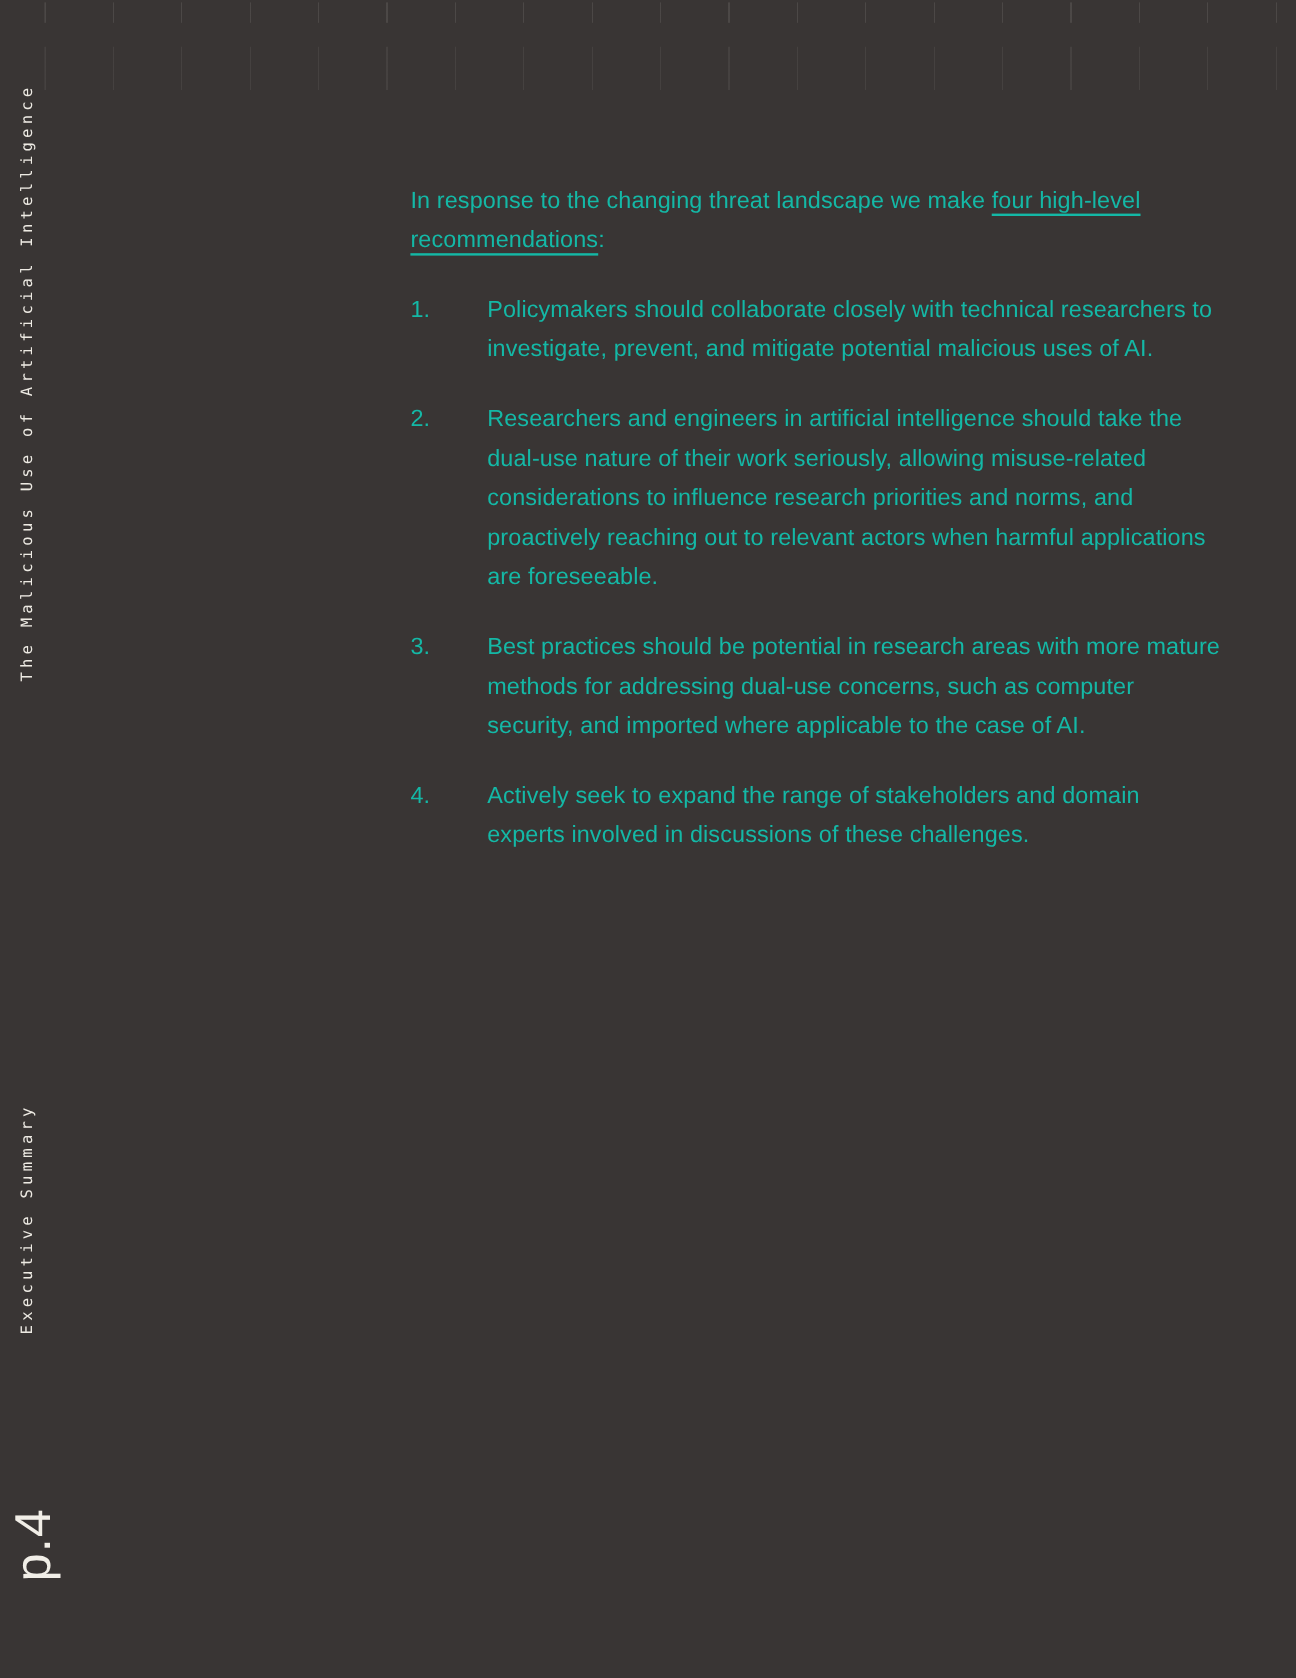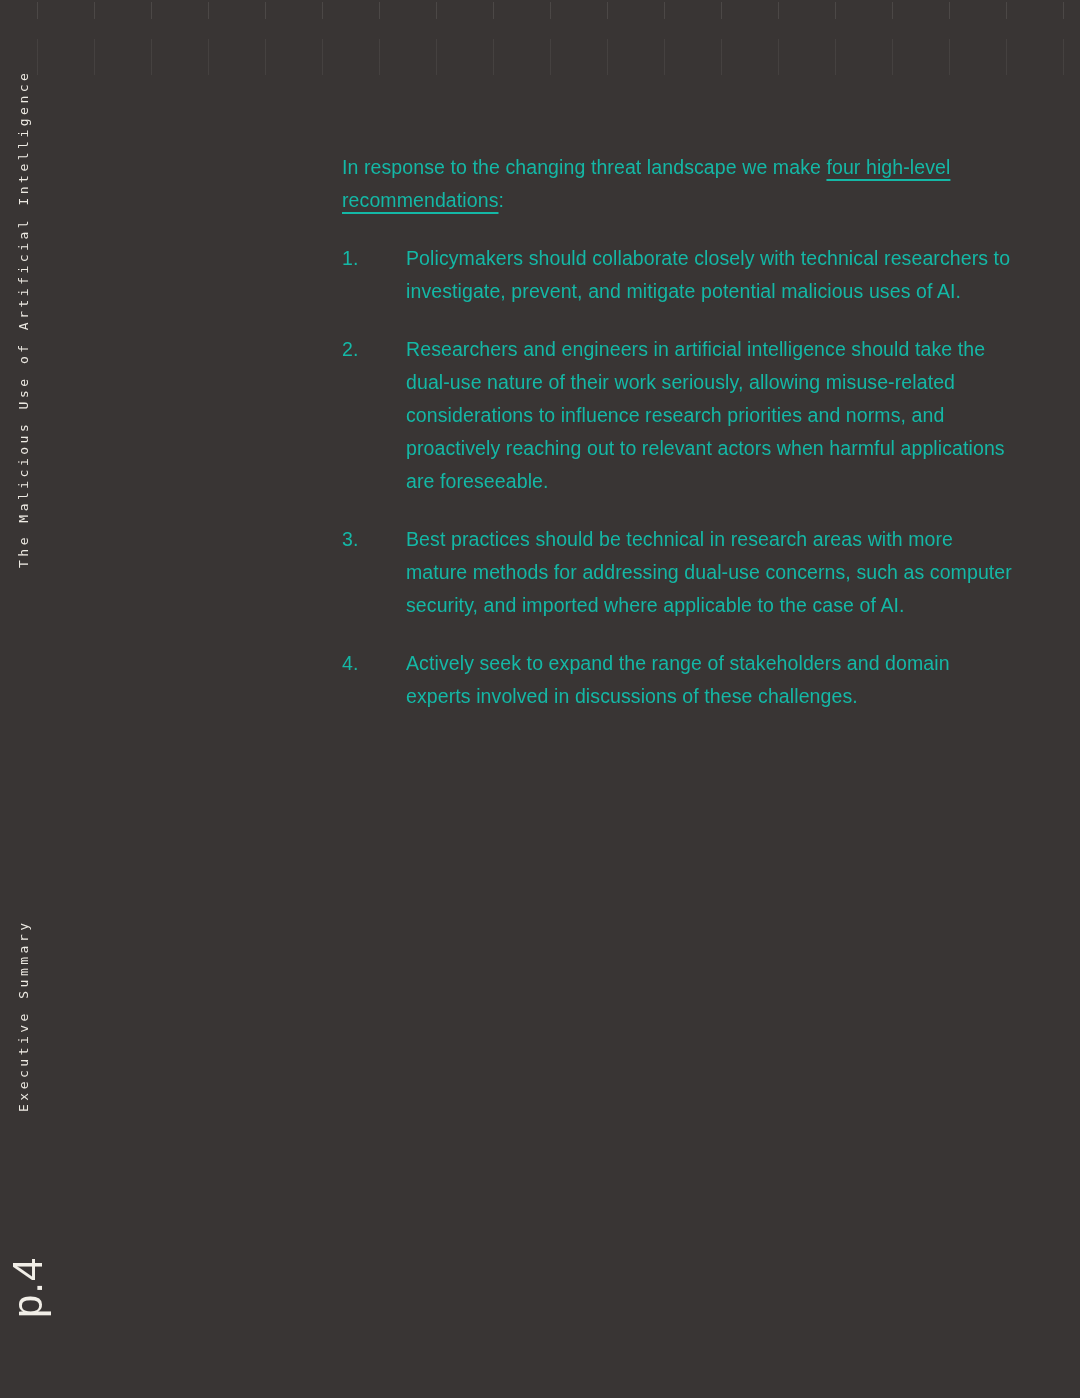--- a/index.html
+++ b/index.html
@@ -109,21 +109,21 @@
       <span class="rec-text">Policymakers should collaborate closely with technical researchers to investigate, prevent, and mitigate potential malicious uses of AI.</span>
     </li>
 
     <li class="rec-item">
       <span class="rec-num">2.</span>
       <span class="rec-text">Researchers and engineers in artificial intelligence should take the dual-use nature of their work seriously, allowing misuse-related considerations to influence research priorities and norms, and proactively reaching out to relevant actors when harmful applications are foreseeable.</span>
     </li>
 
     <li class="rec-item">
       <span class="rec-num">3.</span>
-      <span class="rec-text">Best practices should be technical in research areas with more mature methods for addressing dual-use concerns, such as computer security, and imported where applicable to the case of AI.</span>
+      <span class="rec-text">Best practices should be potential in research areas with more mature methods for addressing dual-use concerns, such as computer security, and imported where applicable to the case of AI.</span>
     </li>
 
     <li class="rec-item">
       <span class="rec-num">4.</span>
       <span class="rec-text">Actively seek to expand the range of stakeholders and domain experts involved in discussions of these challenges.</span>
     </li>
 
   </ol>
 
 </main>

